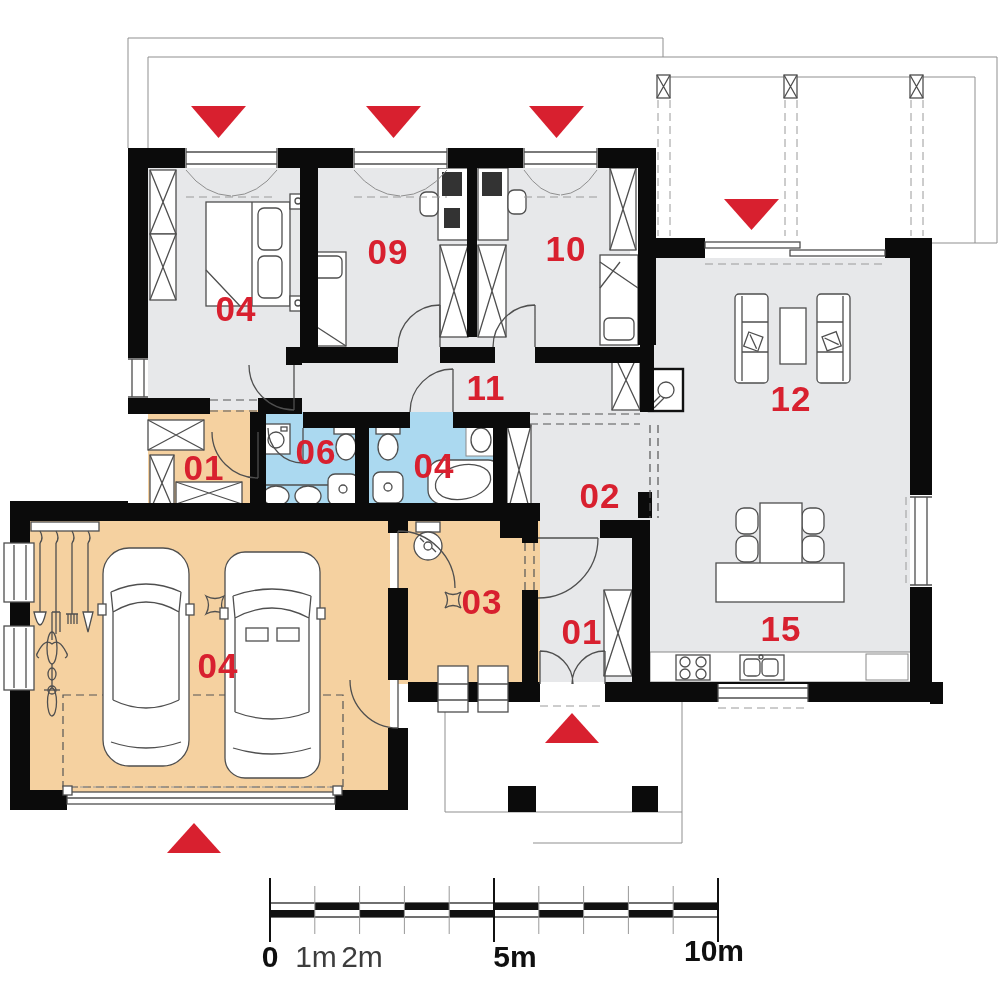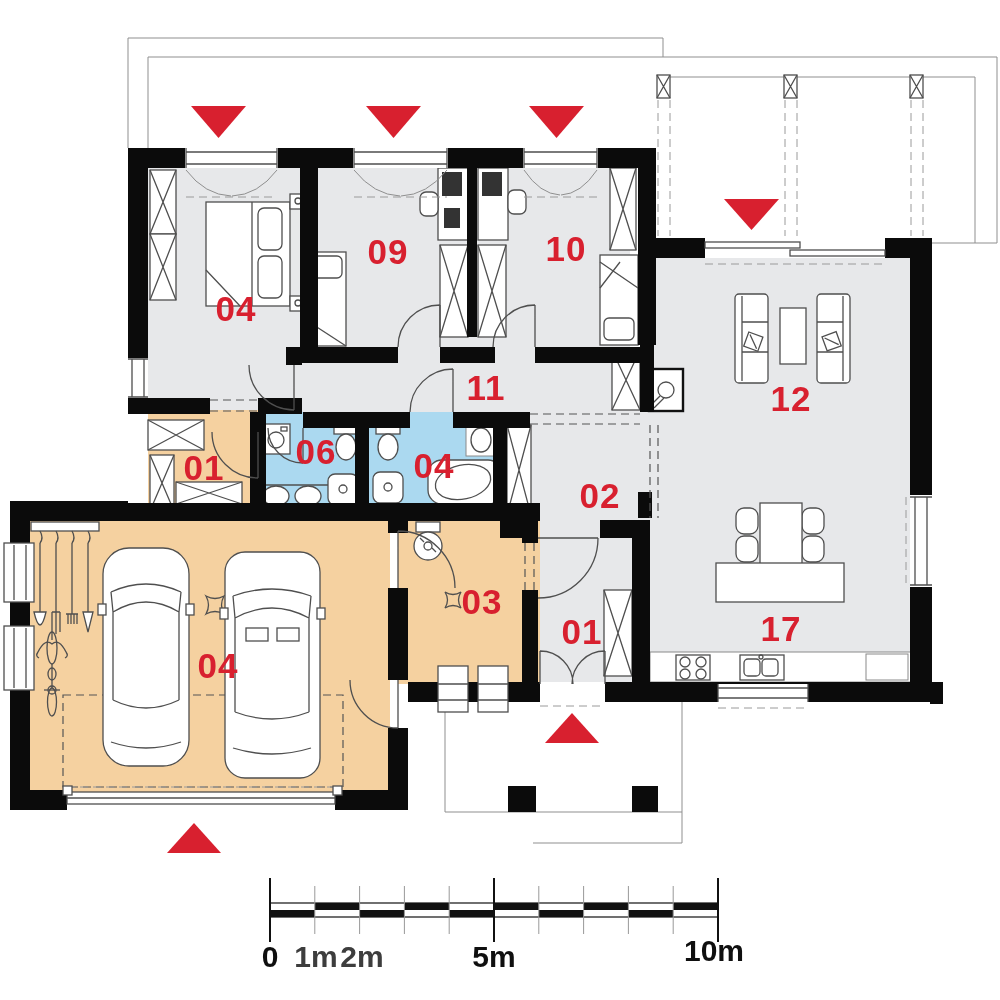--- a/index.html
+++ b/index.html
@@ -17,21 +17,21 @@
   .furnl{fill:#fff;stroke:#8a8a8a;stroke-width:1;}
   .dash{fill:none;stroke:#555;stroke-width:1.2;stroke-dasharray:8 5;}
   .dashl{fill:none;stroke:#9a9a9a;stroke-width:1;stroke-dasharray:8 5;}
   .win{fill:#fff;}
   .dark{fill:#333;}
   .tri{fill:var(--c-accent,#d8202f);}
   .room-label{position:absolute;transform:translate(-50%,-50%);
       color:var(--c-accent,#d8202f);font-size:35px;font-weight:600;letter-spacing:1px;}
   .scale-label{position:absolute;transform:translate(-50%,-50%);
       font-size:30px;font-weight:700;color:#0f0f0f;}
-  .scale-label.minor{font-weight:700;color:#3d3d3d;}
+  .scale-label.minor{font-weight:400;color:#3d3d3d;}
 </style>
 </head>
 <body>
 
 <div class="stage">
 <svg width="1000" height="1000" viewBox="0 0 1000 1000">
 
   <g>
     <rect class="fg" x="148" y="168" width="482" height="244"></rect>
     <rect class="fg" x="148" y="363" width="500" height="157"></rect>
@@ -425,20 +425,20 @@
   <div class="room-label" style="left:482px;top:602px">03</div>
   <div class="room-label" style="left:218px;top:666px">04</div>
   <div class="room-label" style="left:434px;top:466px">04</div>
   <div class="room-label" style="left:316px;top:452px">06</div>
   <div class="room-label" style="left:204px;top:468px">01</div>
   <div class="room-label" style="left:236px;top:309px">04</div>
   <div class="room-label" style="left:388px;top:252px">09</div>
   <div class="room-label" style="left:566px;top:249px">10</div>
   <div class="room-label" style="left:486px;top:388px">11</div>
   <div class="room-label" style="left:791px;top:399px">12</div>
-  <div class="room-label" style="left:781px;top:629px">17</div>
+  <div class="room-label" style="left:781px;top:629px">15</div>
 
   <div class="scale-label" style="left:270px;top:957px">0</div>
   <div class="scale-label minor" style="left:316px;top:957px">1m</div>
   <div class="scale-label minor" style="left:362px;top:957px">2m</div>
-  <div class="scale-label" style="left:494px;top:957px">5m</div>
+  <div class="scale-label" style="left:515px;top:957px">5m</div>
   <div class="scale-label" style="left:714px;top:951px">10m</div>
 </div>
 
 </body></html>

